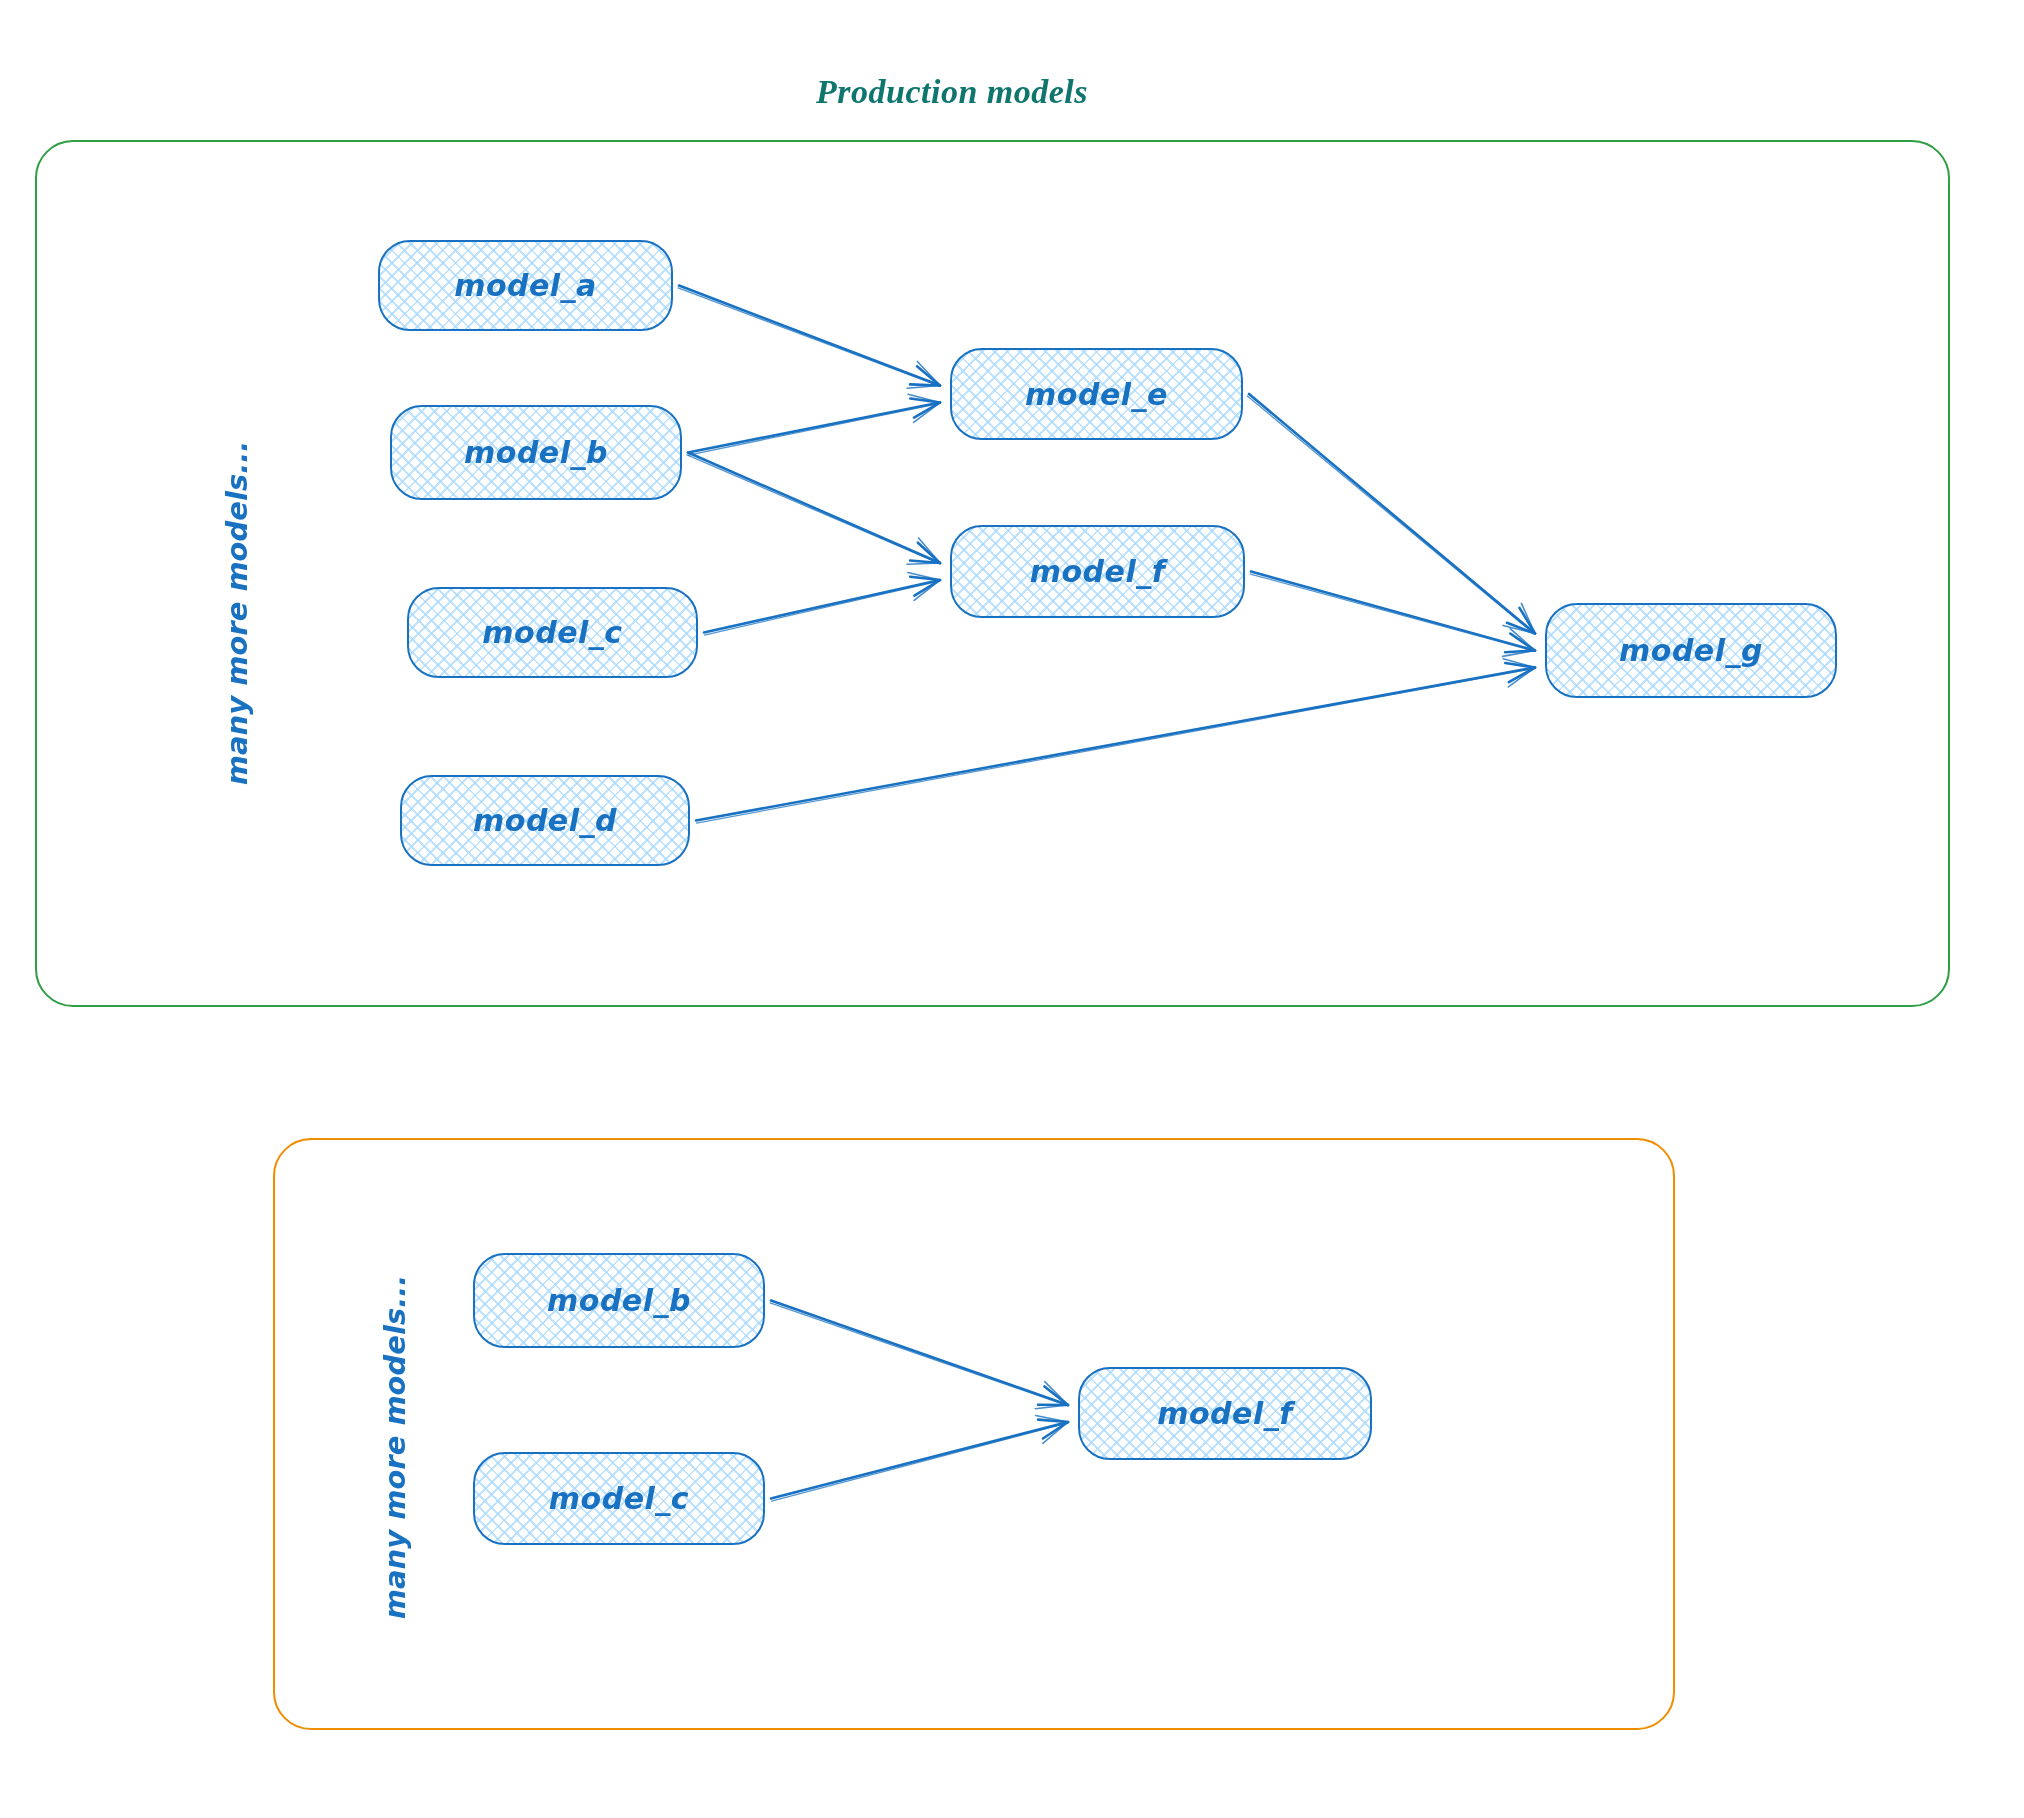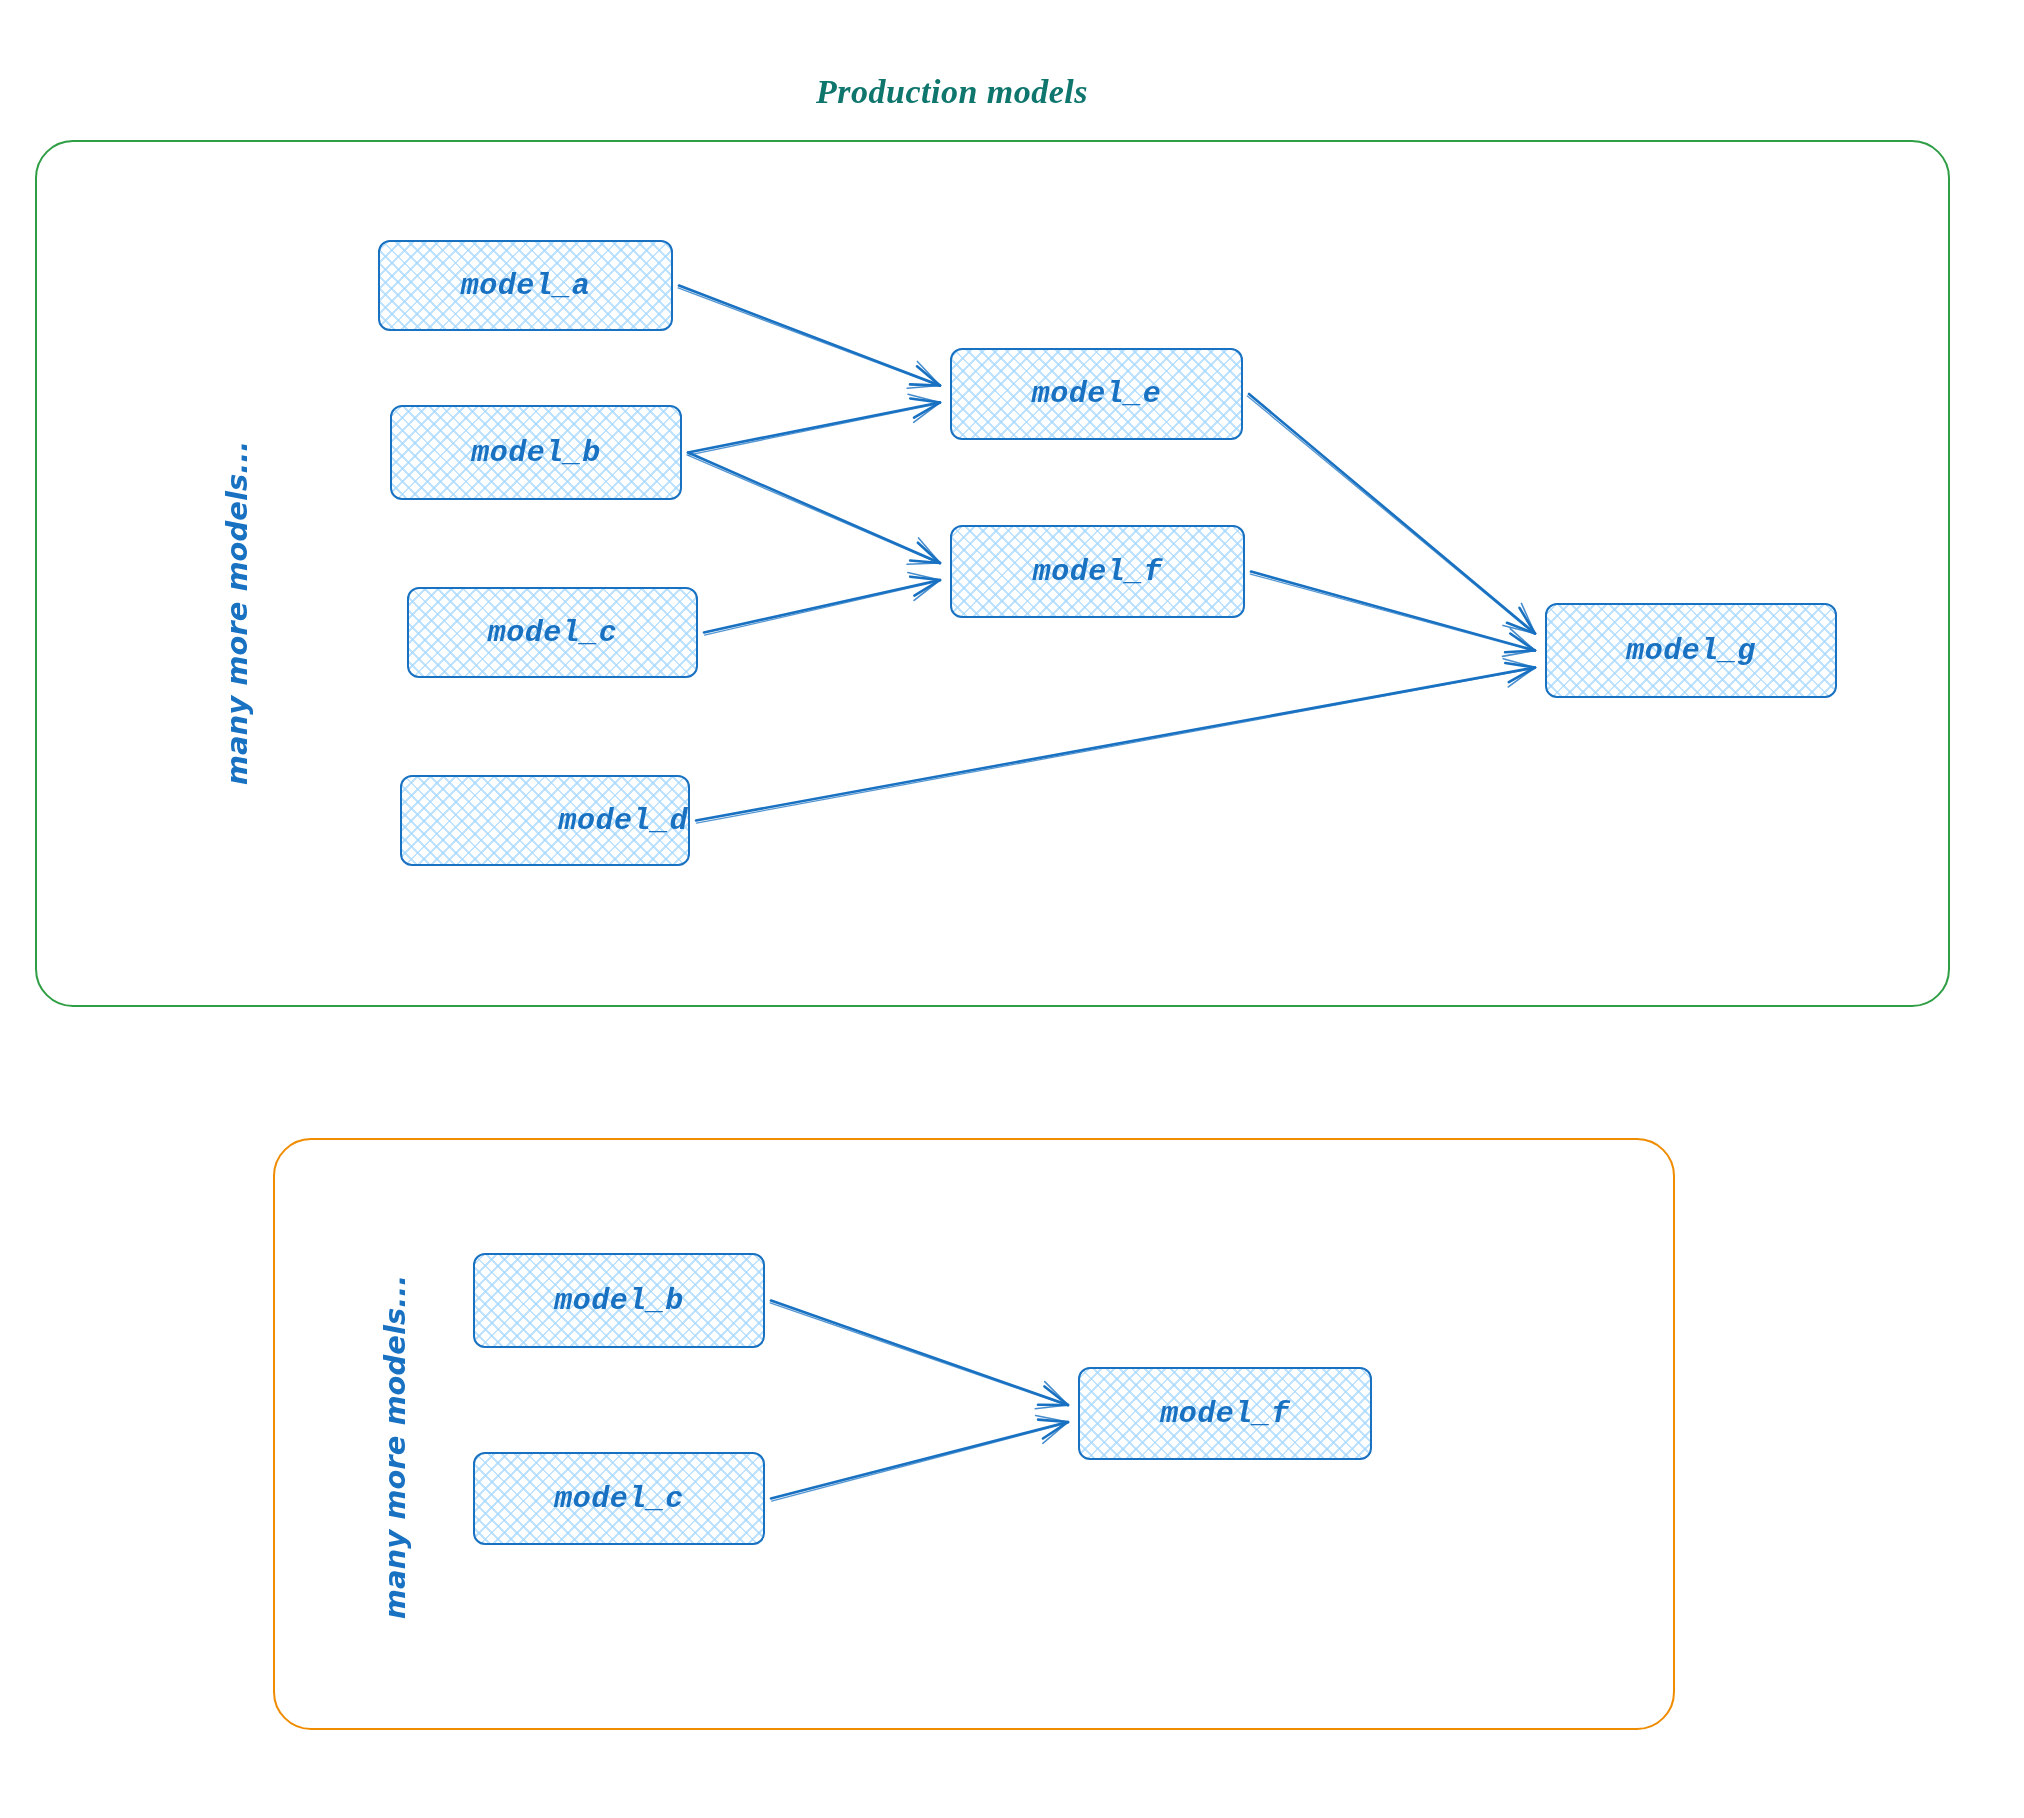--- a/index.html
+++ b/index.html
@@ -34,26 +34,25 @@
     transform: translate(-50%, -50%) rotate(-90deg);
     font-size: 29px;
     font-style: italic;
     font-weight: bold;
     white-space: nowrap;
   }
   .node {
     position: absolute;
     box-sizing: border-box;
     border: 2.5px solid;
-    border-radius: 12px;
+    border-radius: 32px;
     display: flex;
     align-items: center;
     justify-content: center;
     background-color: #ffffff;
-    font-family: Liberation Mono, monospace;
   }
   .node-label {
     font-size: 30px;
     font-style: italic;
     font-weight: bold;
     letter-spacing: 0.5px;
     white-space: nowrap;
   }
   #edges-layer {
     position: absolute;
@@ -134,21 +133,21 @@
   <div id="nodes">
       <div class="node" style="left: 378px; top: 240px; width: 295px; height: 91px; border-color: rgb(25, 113, 194); background-image: repeating-linear-gradient(45deg, rgba(165, 216, 255, 0.7) 0px, rgba(165, 216, 255, 0.7) 2px, transparent 2px, transparent 9px), repeating-linear-gradient(-45deg, rgba(165, 216, 255, 0.7) 0px, rgba(165, 216, 255, 0.7) 2px, transparent 2px, transparent 9px);">
         <span class="node-label" style="color: rgb(25, 113, 194);">model_a</span>
       </div>
       <div class="node" style="left: 390px; top: 405px; width: 292px; height: 95px; border-color: rgb(25, 113, 194); background-image: repeating-linear-gradient(45deg, rgba(165, 216, 255, 0.7) 0px, rgba(165, 216, 255, 0.7) 2px, transparent 2px, transparent 9px), repeating-linear-gradient(-45deg, rgba(165, 216, 255, 0.7) 0px, rgba(165, 216, 255, 0.7) 2px, transparent 2px, transparent 9px);">
         <span class="node-label" style="color: rgb(25, 113, 194);">model_b</span>
       </div>
       <div class="node" style="left: 407px; top: 587px; width: 291px; height: 91px; border-color: rgb(25, 113, 194); background-image: repeating-linear-gradient(45deg, rgba(165, 216, 255, 0.7) 0px, rgba(165, 216, 255, 0.7) 2px, transparent 2px, transparent 9px), repeating-linear-gradient(-45deg, rgba(165, 216, 255, 0.7) 0px, rgba(165, 216, 255, 0.7) 2px, transparent 2px, transparent 9px);">
         <span class="node-label" style="color: rgb(25, 113, 194);">model_c</span>
       </div>
-      <div class="node" style="left: 400px; top: 775px; width: 290px; height: 91px; border-color: rgb(25, 113, 194); background-image: repeating-linear-gradient(45deg, rgba(165, 216, 255, 0.7) 0px, rgba(165, 216, 255, 0.7) 2px, transparent 2px, transparent 9px), repeating-linear-gradient(-45deg, rgba(165, 216, 255, 0.7) 0px, rgba(165, 216, 255, 0.7) 2px, transparent 2px, transparent 9px); justify-content: flex-end;">
+      <div class="node" style="left: 400px; top: 775px; width: 290px; height: 91px; border-color: rgb(25, 113, 194); background-image: repeating-linear-gradient(45deg, rgba(165, 216, 255, 0.7) 0px, rgba(165, 216, 255, 0.7) 2px, transparent 2px, transparent 9px), repeating-linear-gradient(-45deg, rgba(165, 216, 255, 0.7) 0px, rgba(165, 216, 255, 0.7) 2px, transparent 2px, transparent 9px);">
         <span class="node-label" style="color: rgb(25, 113, 194);">model_d</span>
       </div>
       <div class="node" style="left: 950px; top: 348px; width: 293px; height: 92px; border-color: rgb(25, 113, 194); background-image: repeating-linear-gradient(45deg, rgba(165, 216, 255, 0.7) 0px, rgba(165, 216, 255, 0.7) 2px, transparent 2px, transparent 9px), repeating-linear-gradient(-45deg, rgba(165, 216, 255, 0.7) 0px, rgba(165, 216, 255, 0.7) 2px, transparent 2px, transparent 9px);">
         <span class="node-label" style="color: rgb(25, 113, 194);">model_e</span>
       </div>
       <div class="node" style="left: 950px; top: 525px; width: 295px; height: 93px; border-color: rgb(25, 113, 194); background-image: repeating-linear-gradient(45deg, rgba(165, 216, 255, 0.7) 0px, rgba(165, 216, 255, 0.7) 2px, transparent 2px, transparent 9px), repeating-linear-gradient(-45deg, rgba(165, 216, 255, 0.7) 0px, rgba(165, 216, 255, 0.7) 2px, transparent 2px, transparent 9px);">
         <span class="node-label" style="color: rgb(25, 113, 194);">model_f</span>
       </div>
       <div class="node" style="left: 1545px; top: 603px; width: 292px; height: 95px; border-color: rgb(25, 113, 194); background-image: repeating-linear-gradient(45deg, rgba(165, 216, 255, 0.7) 0px, rgba(165, 216, 255, 0.7) 2px, transparent 2px, transparent 9px), repeating-linear-gradient(-45deg, rgba(165, 216, 255, 0.7) 0px, rgba(165, 216, 255, 0.7) 2px, transparent 2px, transparent 9px); align-items: center;">
         <span class="node-label" style="color: rgb(25, 113, 194);">model_g</span>

